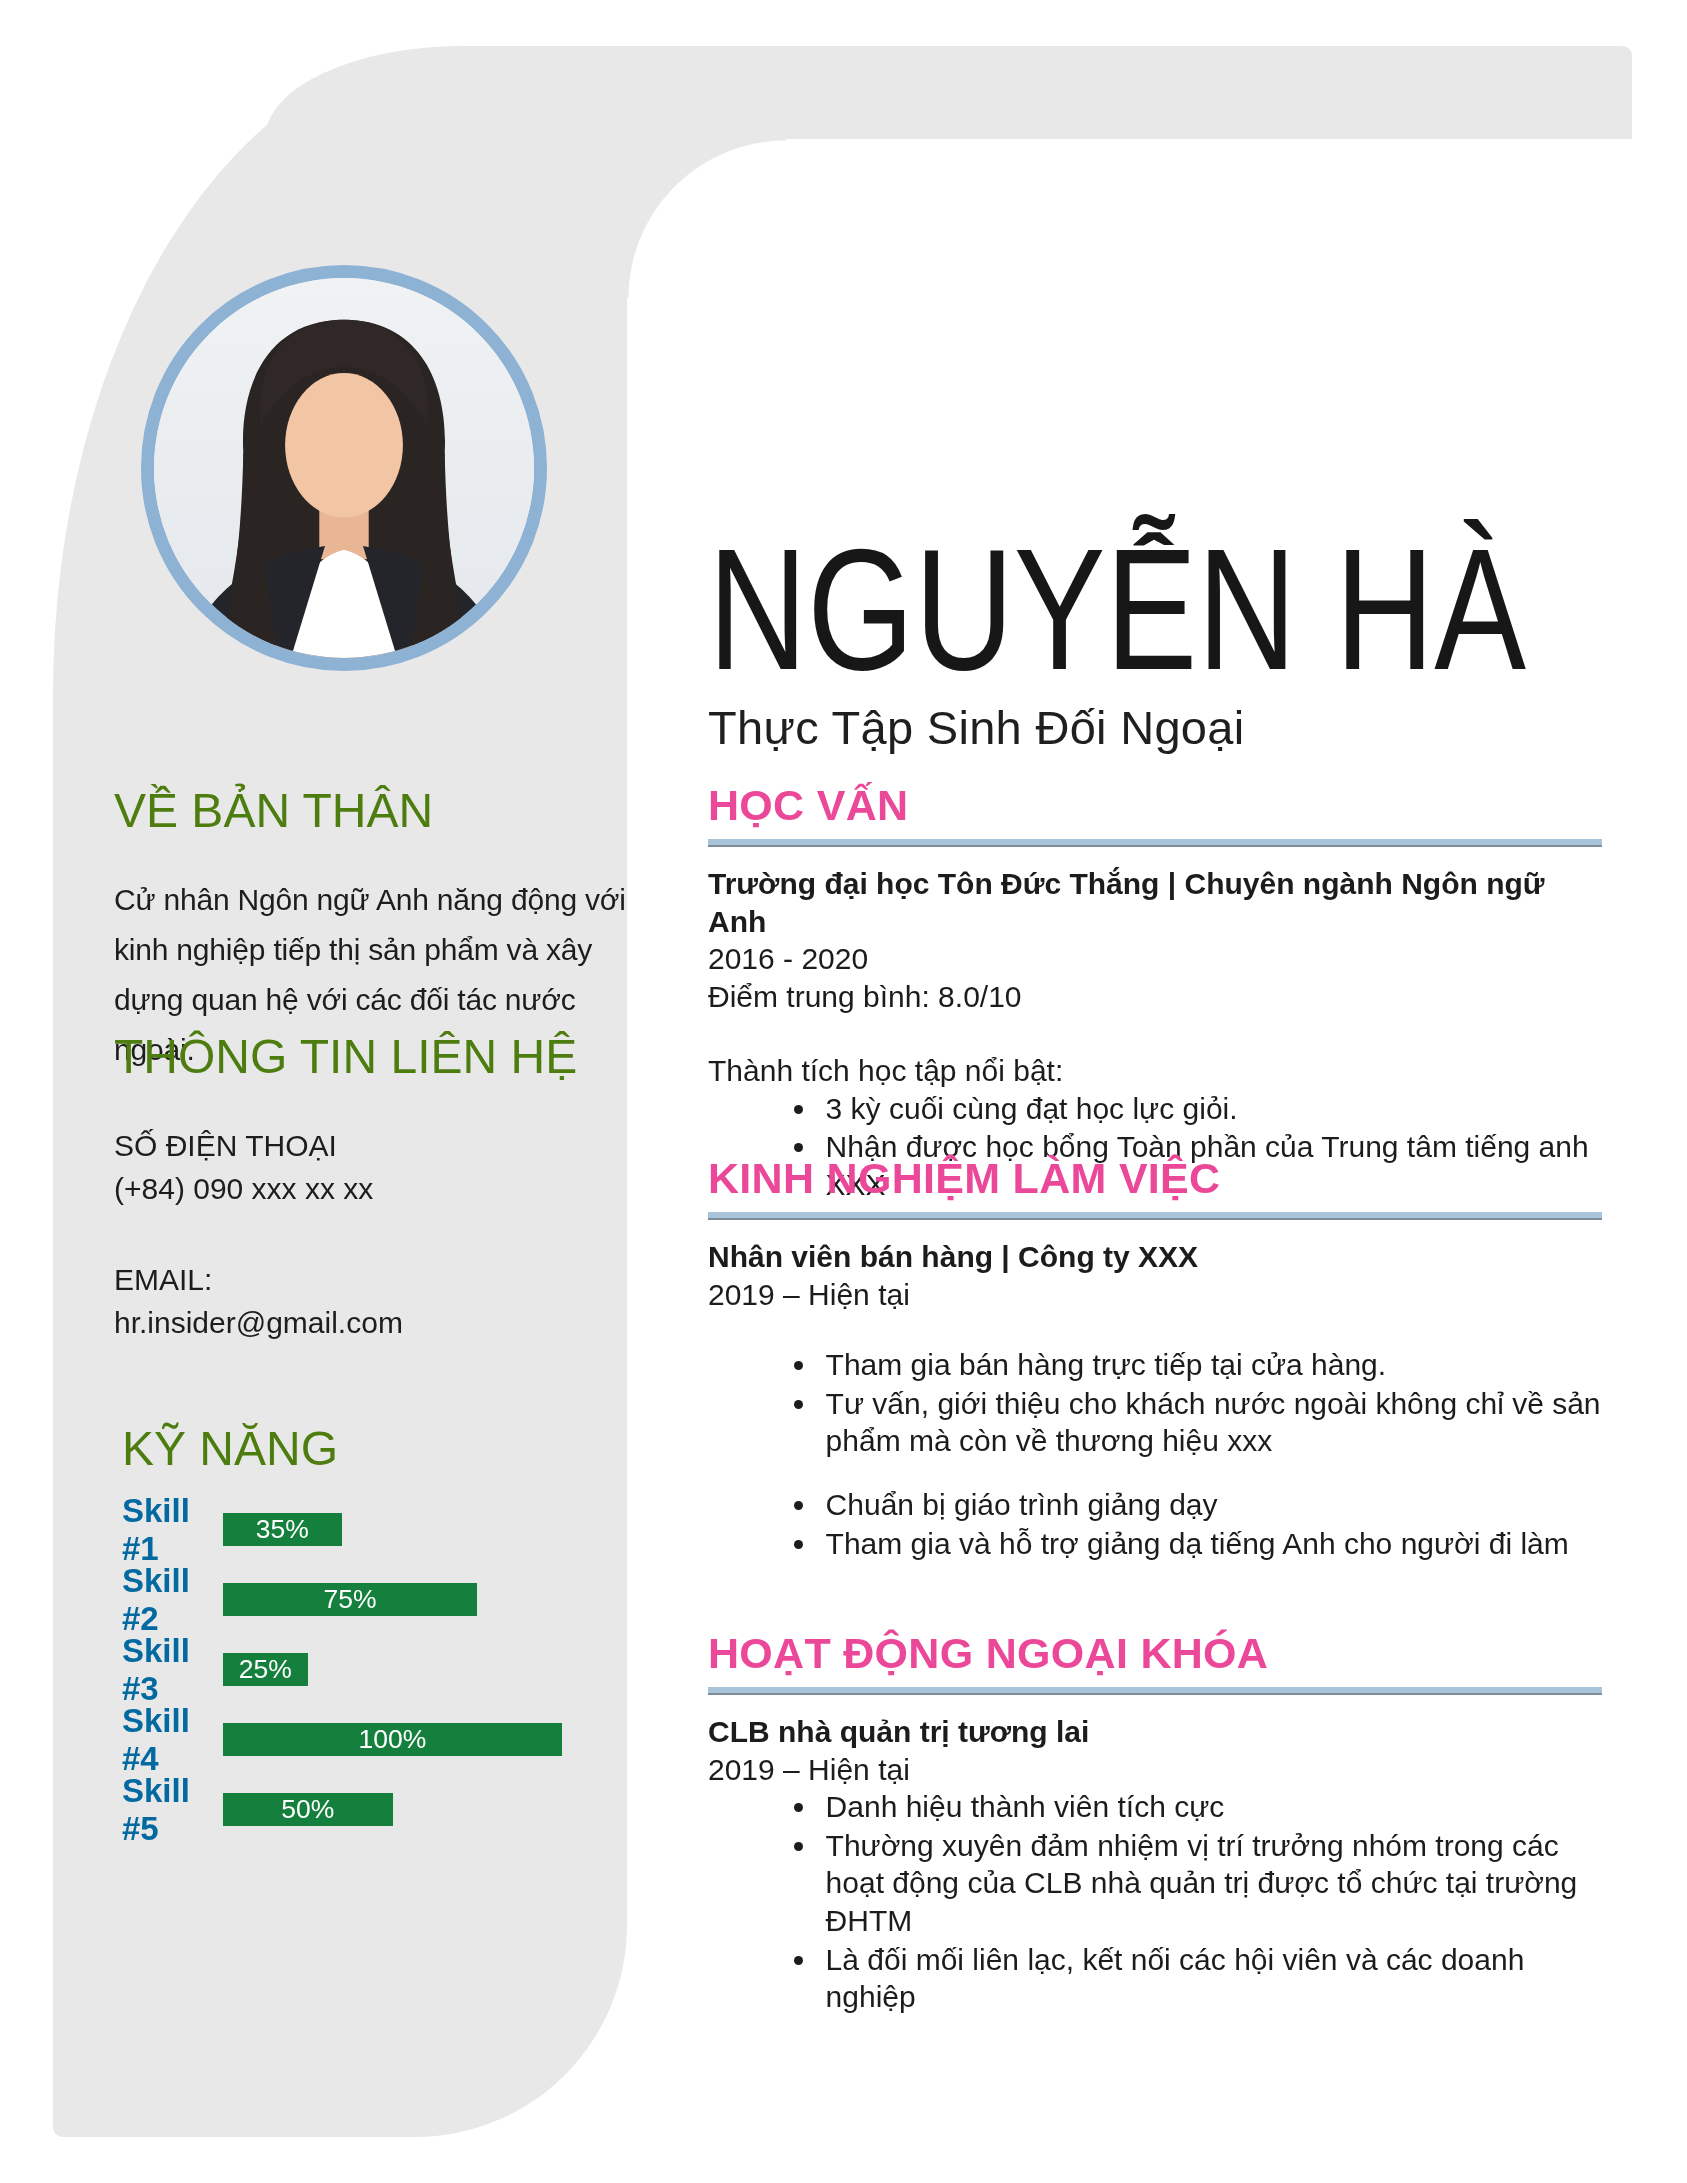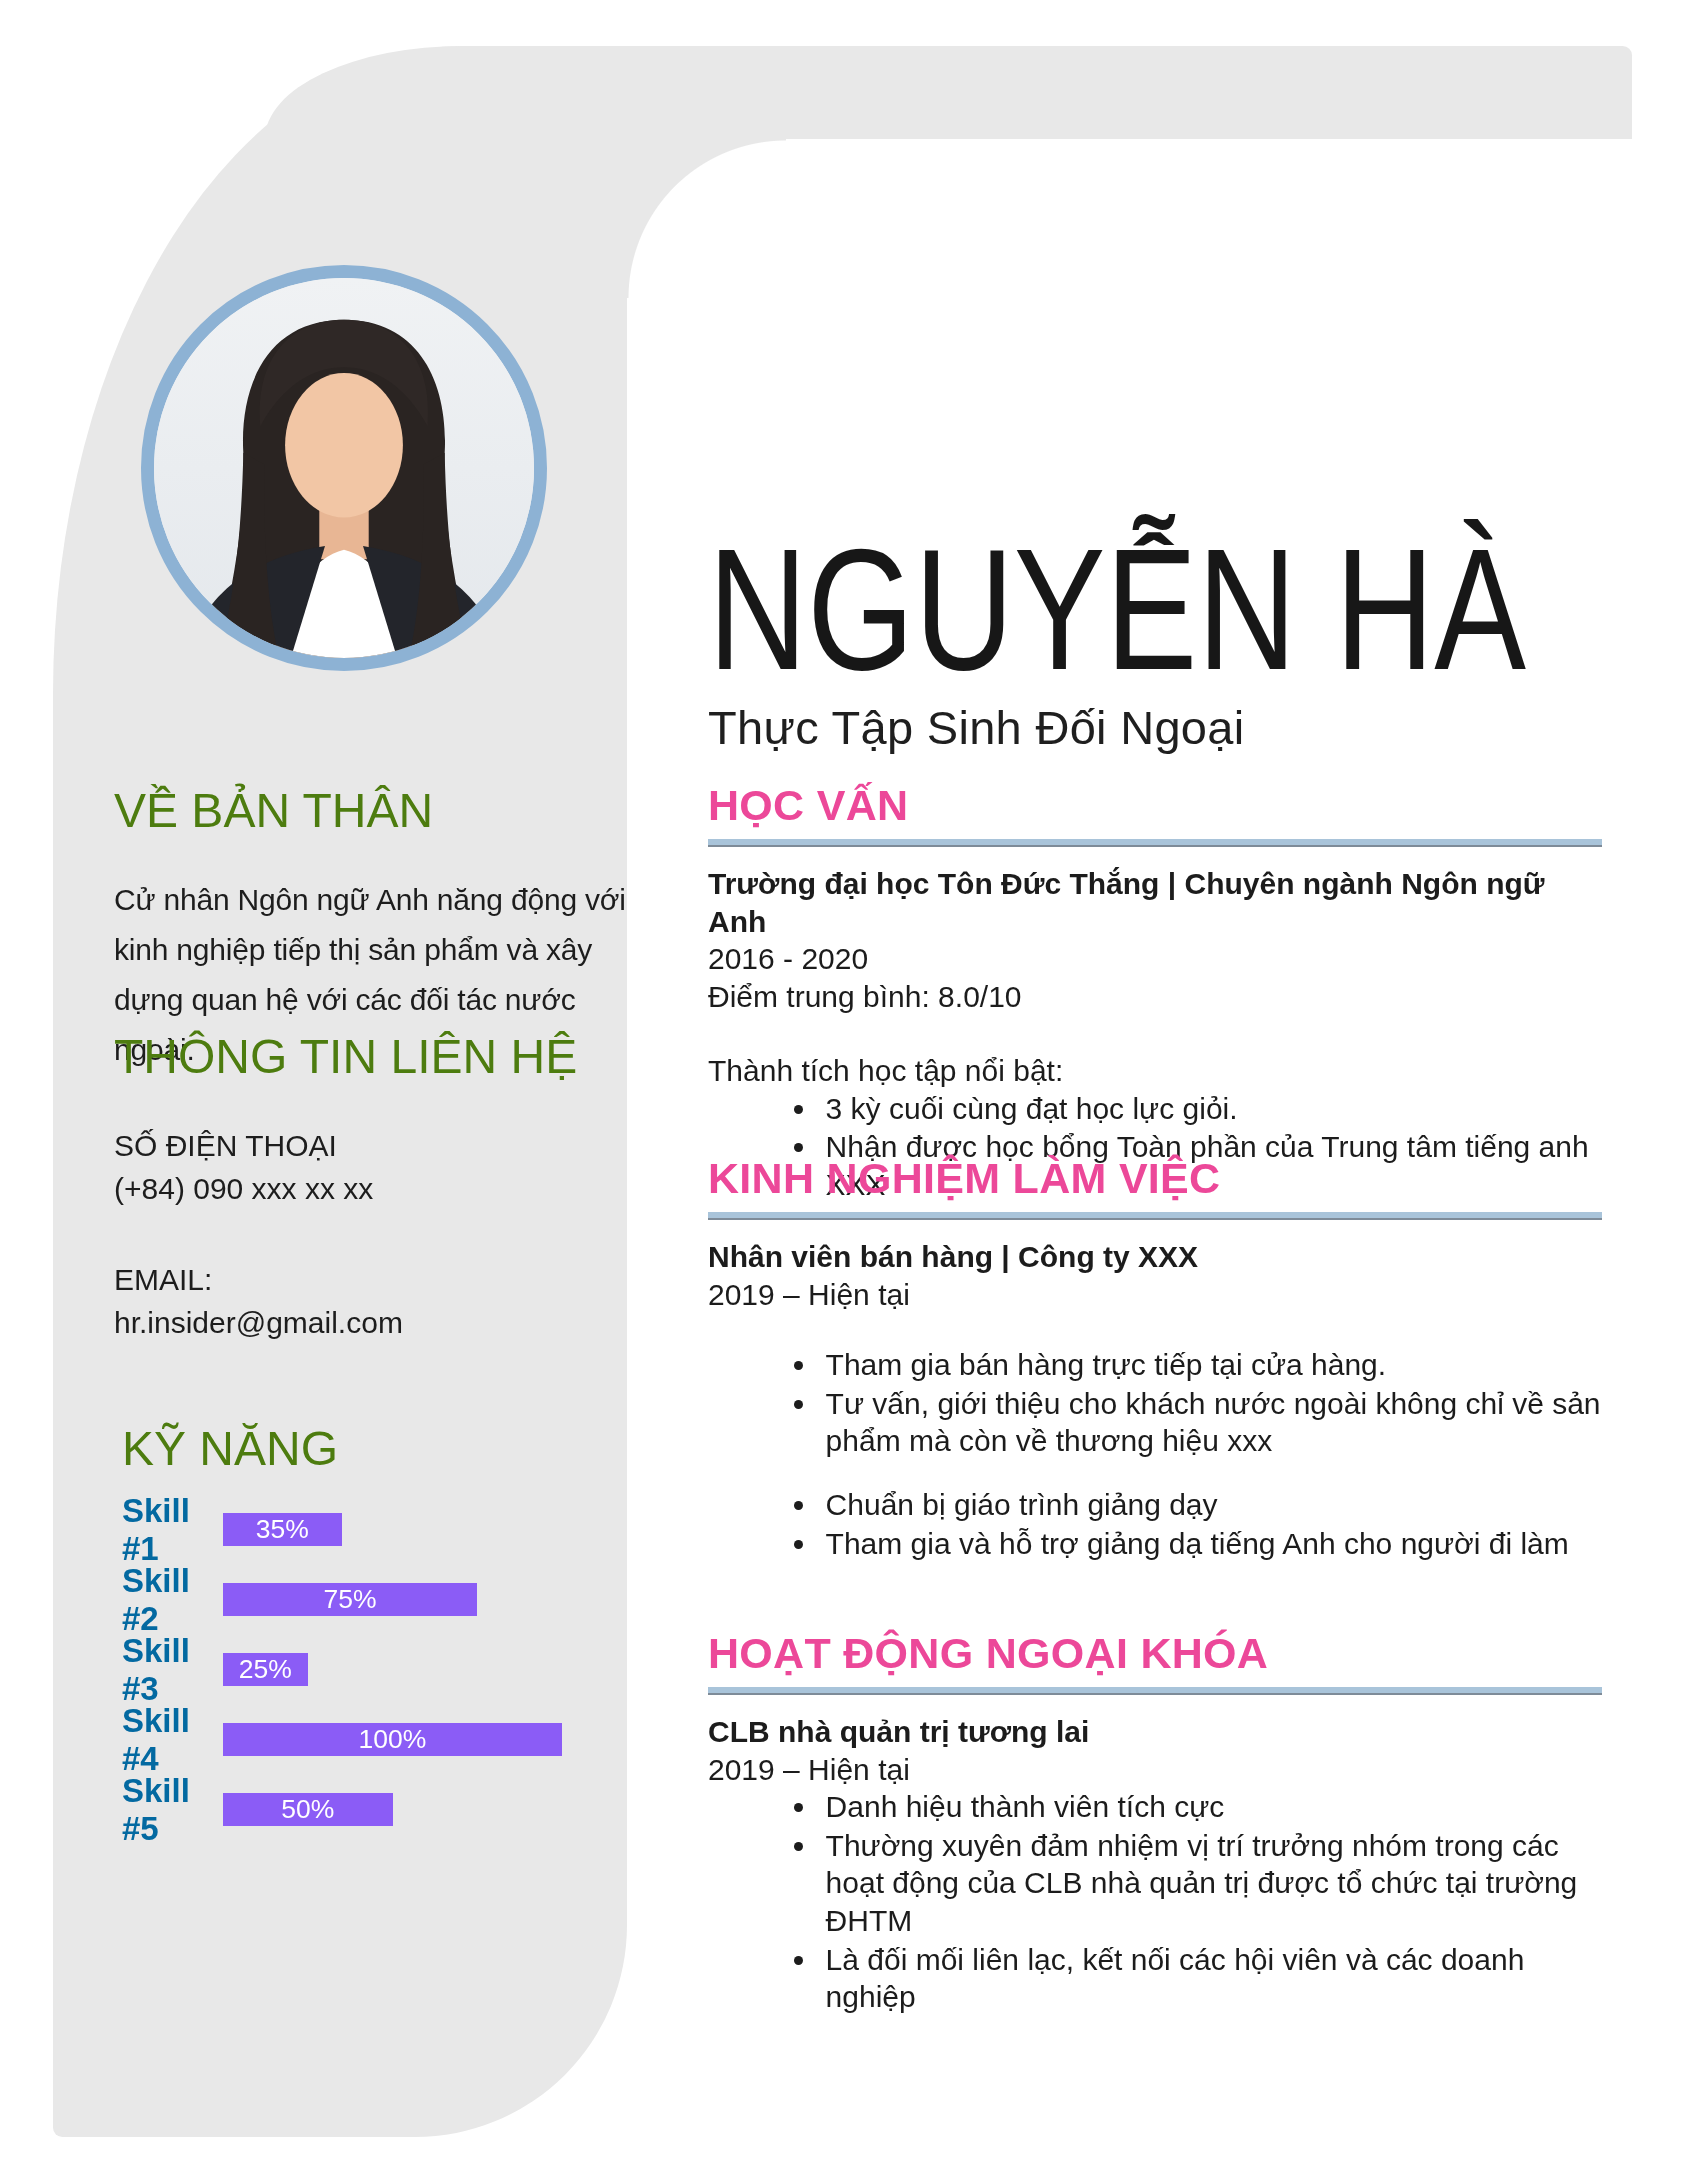--- a/index.html
+++ b/index.html
@@ -34,21 +34,21 @@
   .about-text{margin:37px 0 0 0;font-size:30px;line-height:1.67;color:#1d1d1d;letter-spacing:-0.2px;}
   .contact-group{margin-top:8px;}
   .contact-wrap{margin-top:41px;}
   .contact-group + .contact-group{margin-top:48px;}
   .contact-label,.contact-value{font-size:30px;line-height:1.43;color:#1d1d1d;}
   .skills-wrap{margin-top:37px;}
   .skill-row{display:flex;align-items:center;height:33px;margin-bottom:37px;}
   .skill-label{width:101px;flex:0 0 101px;font-size:33px;color:#0369a1;font-weight:700;}
   .skill-track{position:relative;width:339px;height:33px;}
   .skill-bar{
-    position:relative;height:33px;background:#8b5cf6;
+    position:relative;height:33px;background:#15803d;
     display:flex;align-items:center;justify-content:center;
   }
   .skill-pct{color:#ffffff;font-size:26.5px;}
   
   .main-col{position:absolute;left:708px;top:0;width:894px;}
   .name{
     position:absolute;left:0;top:523px;margin:0;font-size:172px;line-height:1;
     font-weight:500;color:#171717;white-space:nowrap;
     transform:scaleX(0.8);transform-origin:left top;
   }

